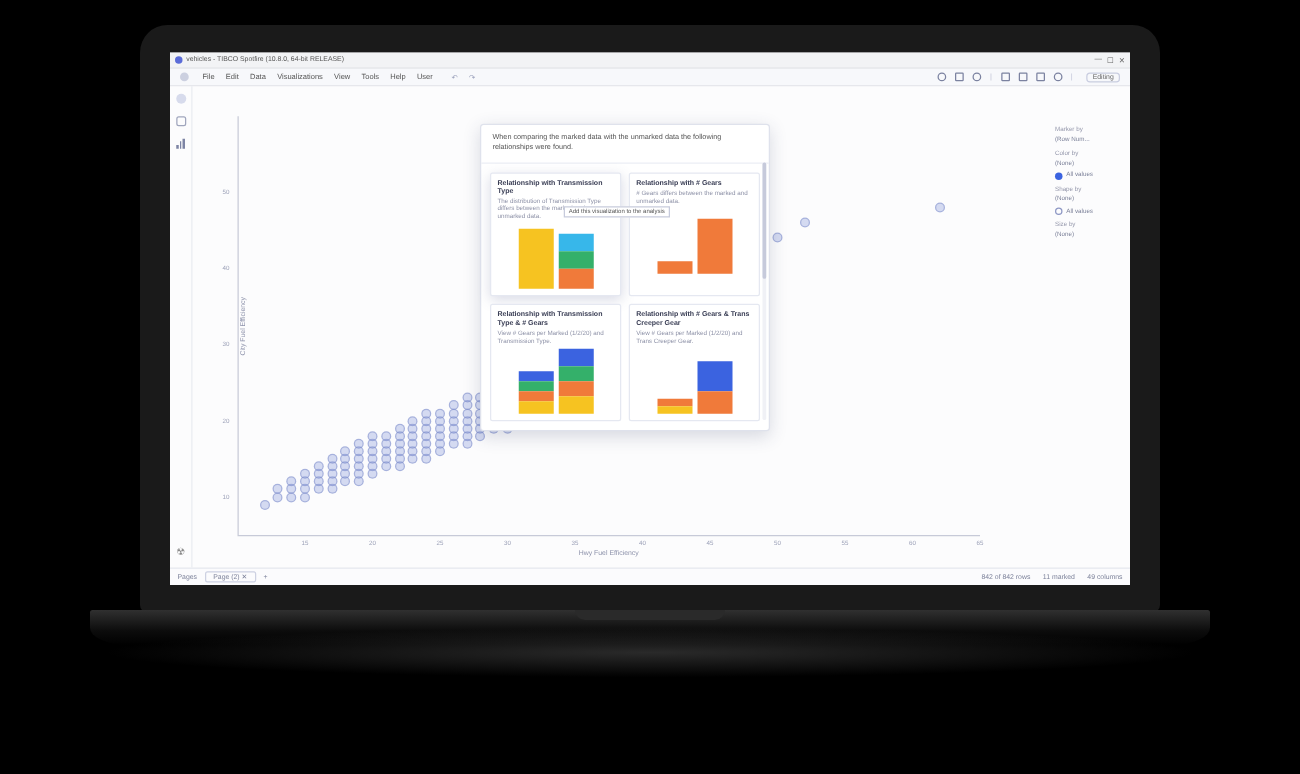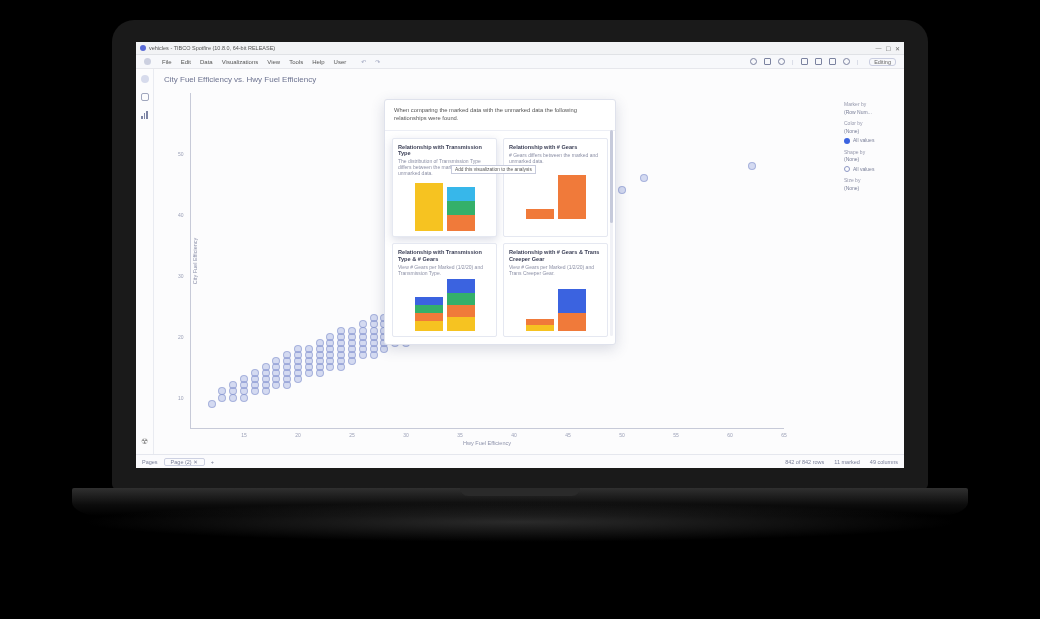--- a/index.html
+++ b/index.html
@@ -193,21 +193,20 @@
           <span class="ico"></span>
           <span class="bars">
               <span></span>
               <span></span>
               <span></span>
             </span>
           <span class="rail-bottom rad">☢</span>
         </div>
 
         <div class="main">
-          <div class="chart-title">City Fuel Efficiency vs. Hwy Fuel Efficiency</div>
 
           <div class="plot" id="plot">
             <div class="axis-y"></div>
             <div class="axis-x"></div>
             <div class="y-label">City Fuel Efficiency</div>
             <div class="x-label">Hwy Fuel Efficiency</div>
           <div class="tick-x" style="left: 9.09091%;">15</div>
               <div class="tick-x" style="left: 18.1818%;">20</div>
               <div class="tick-x" style="left: 27.2727%;">25</div>
               <div class="tick-x" style="left: 36.3636%;">30</div>

